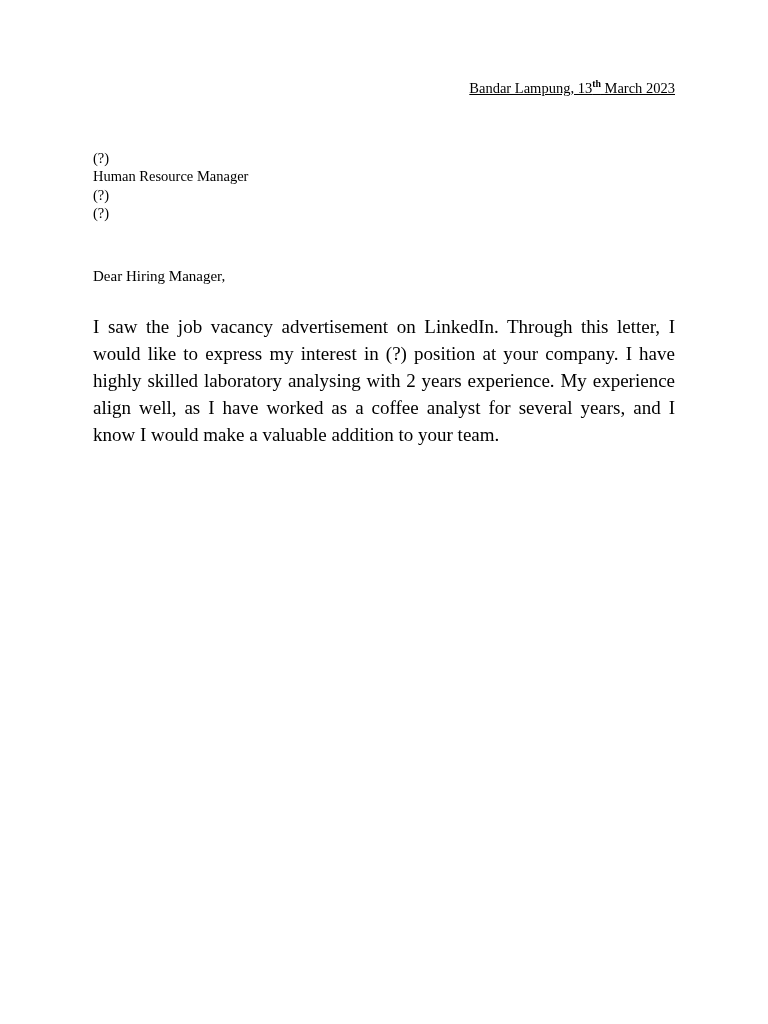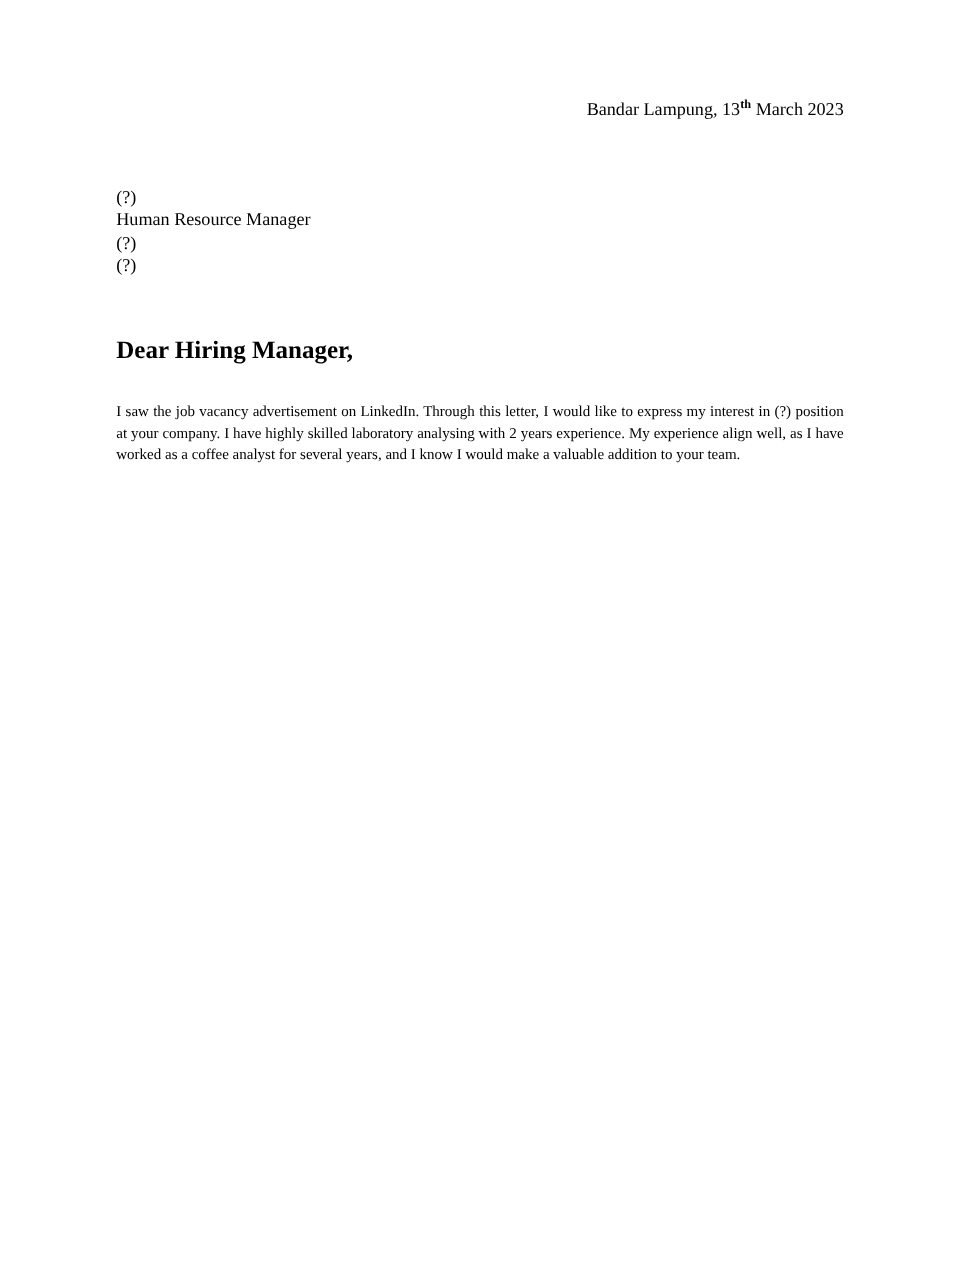--- a/index.html
+++ b/index.html
@@ -27,44 +27,44 @@
     position: absolute;
     left: 93px;
     top: 78px;
     width: 582px;
   }
   .date-line {
     text-align: right;
     font-size: 14.5px;
     line-height: 1.3;
     margin: 0 0 0 0;
+    text-decoration: underline;
   }
   .date-line sup {
     font-size: 0.68em;
     vertical-align: super;
     font-weight: bold;
   }
   .recipient-block {
     margin-top: 51px;
     font-size: 14.5px;
     line-height: 1.28;
   }
   .recipient-block div {
     margin: 0;
     padding: 0;
   }
   .salutation {
     margin-top: 44px;
-    font-size: 20px;
+    font-size: 15px;
     line-height: 1.3;
-    font-weight: bold;
   }
   .body-para {
     margin-top: 28px;
-    font-size: 12px;
+    font-size: 19px;
     line-height: 1.42;
     text-align: justify;
   }
   .body-para:first-of-type {
     margin-top: 17px;
   }
 </style>
 </head>
 <body>
 

